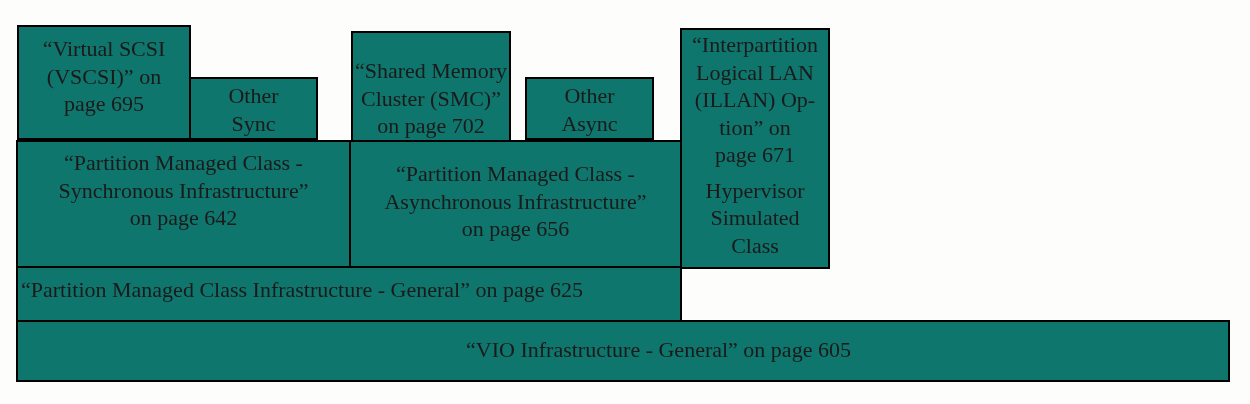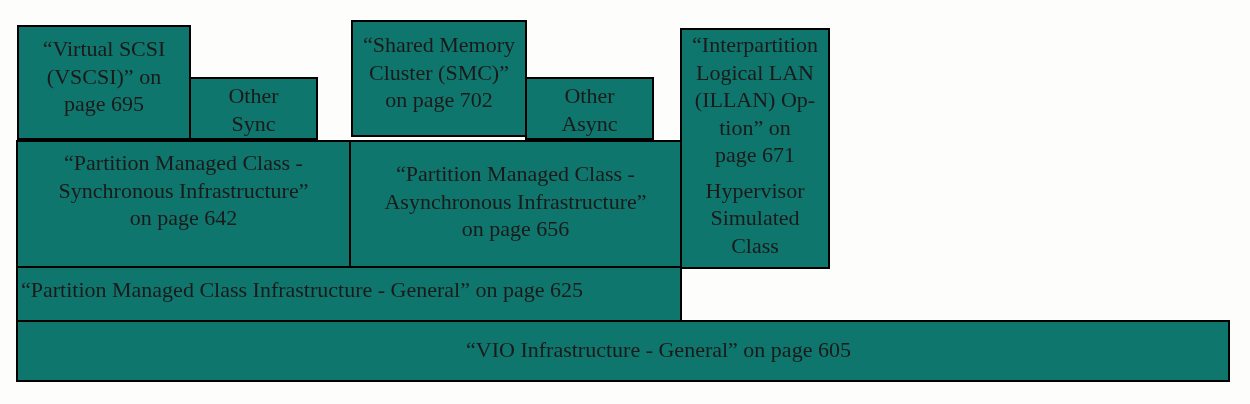--- a/index.html
+++ b/index.html
@@ -25,21 +25,21 @@
     font-size: 22px;
     line-height: 27.5px;
   }
   .label {
     display: block;
     white-space: pre-line;
   }
   
   .vscsi-box       { left: 17px;  top: 25px;  width: 174px; height: 115px; padding-top: 8px; }
   .other-sync-box  { left: 189px; top: 77px;  width: 129px; height: 63px;  padding-top: 3px; }
-  .smc-box         { left: 351px; top: 20px;  width: 176px; height: 117px; padding-top: 9px; }
+  .smc-box         { left: 351px; top: 31px;  width: 160px; height: 117px; padding-top: 24px; }
   .other-async-box { left: 525px; top: 77px;  width: 129px; height: 63px;  padding-top: 3px; }
   
   .illan-box       { left: 680px; top: 28px;  width: 150px; height: 241px; }
   .illan-top-label    { position: absolute; top: 1px;   left: 0; right: 0; }
   .hypervisor-label   { position: absolute; bottom: 8px; left: 0; right: 0; }
   
   .sync-infra-box  { left: 16px;  top: 140px; width: 335px; height: 128px; padding-top: 7px; }
   .async-infra-box { left: 349px; top: 140px; width: 333px; height: 128px; padding-top: 18px; }
   
   .pmc-general-box { left: 16px;  top: 266px; width: 666px; height: 56px;  padding: 8px 94px 16px 0; }

